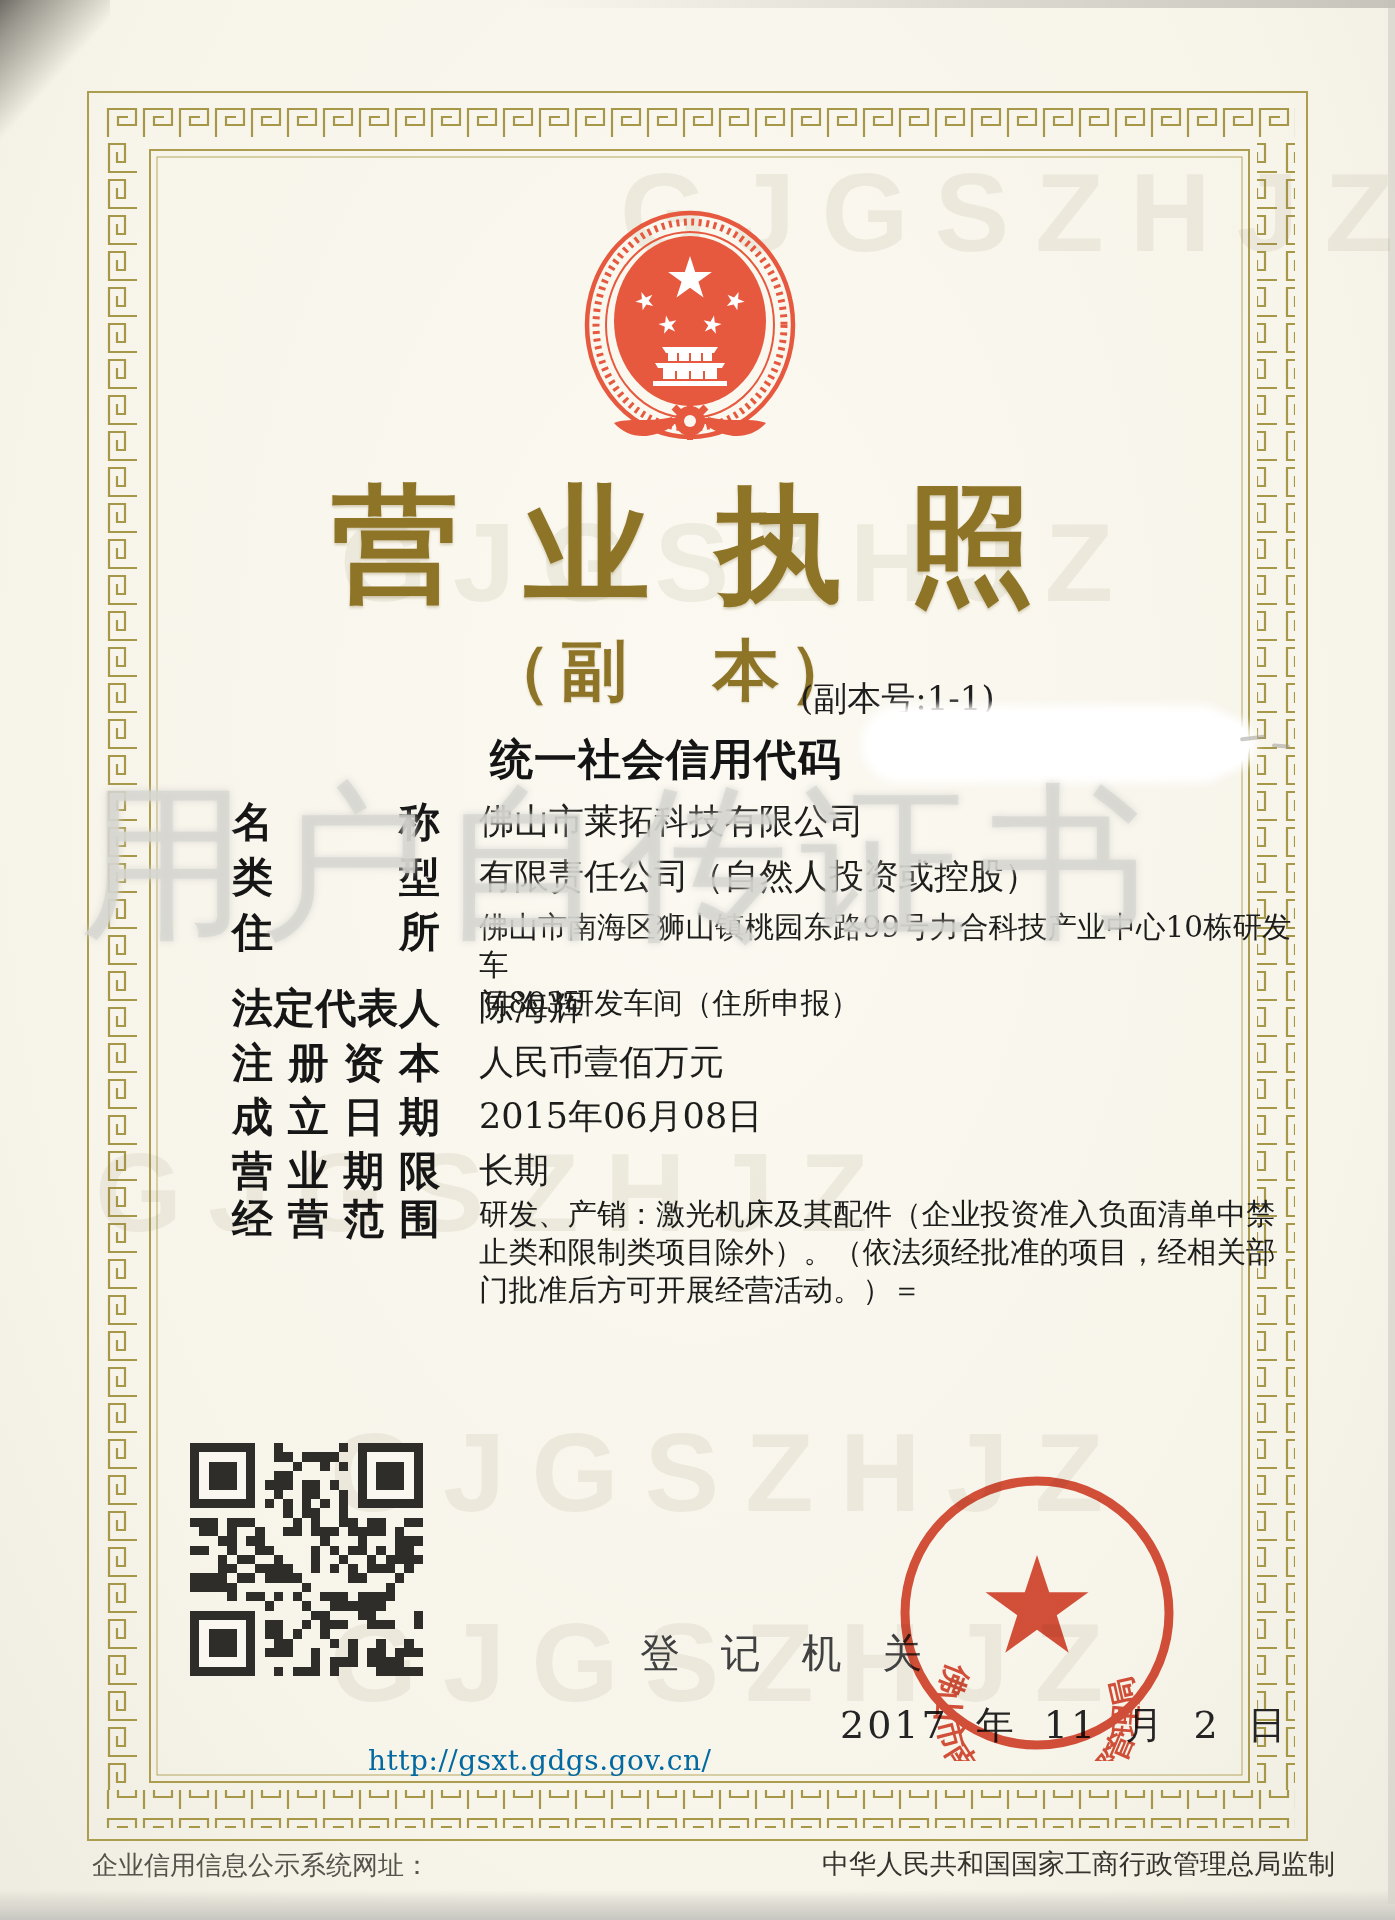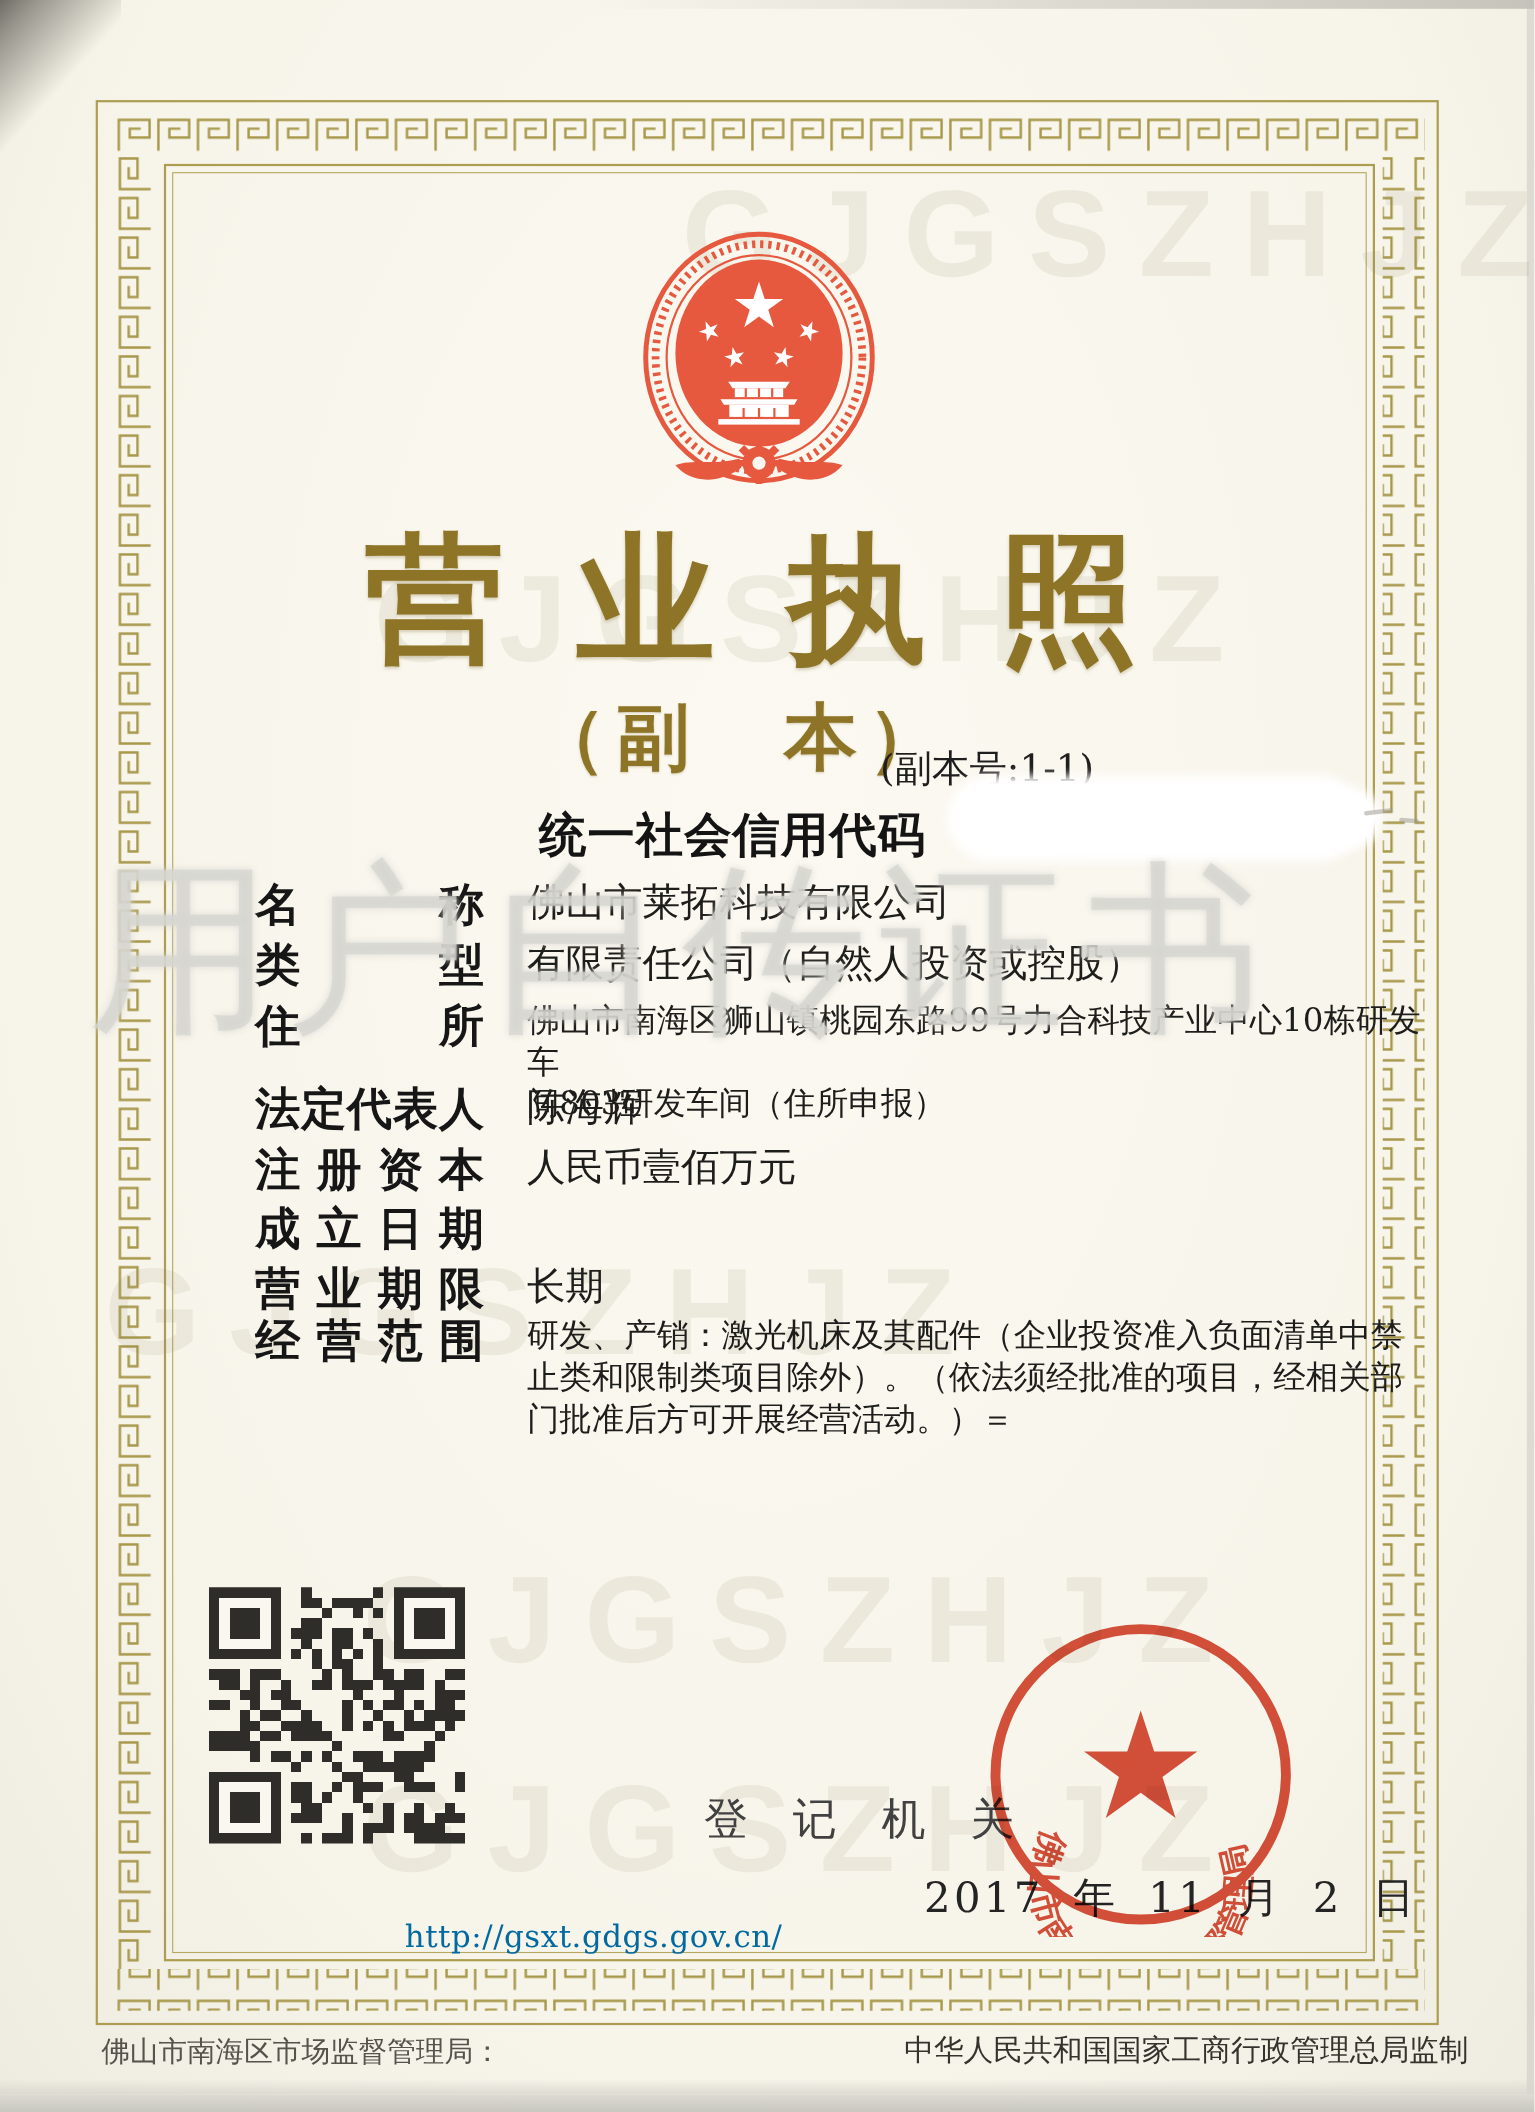--- a/index.html
+++ b/index.html
@@ -198,20 +198,21 @@
     </div>
   <div class="f-value">人民币壹佰万元</div>
 </div>
 <div class="abs row" style="top:1093px">
   <div class="f-label">
       <span>成</span>
       <span>立</span>
       <span>日</span>
       <span>期</span>
     </div>
+  <div class="f-value">2015年06月08日</div>
 </div>
 <div class="abs row" style="top:1147px">
   <div class="f-label">
       <span>营</span>
       <span>业</span>
       <span>期</span>
       <span>限</span>
     </div>
   <div class="f-value">长期</div>
 </div>
@@ -449,14 +450,14 @@
     <path id="sealArc" d="M61.3,196.5 A99,99 0 1 0 232.7,196.5" fill="none"></path>
   </defs>
   <circle cx="147" cy="147" r="132" fill="none" stroke="#d5452e" stroke-width="9"></circle>
   <polygon points="0,-23 5.2,-7.1 21.9,-7.1 8.4,2.7 13.5,18.6 0,8.8 -13.5,18.6 -8.4,2.7 -21.9,-7.1 -5.2,-7.1" transform="translate(147,143) scale(2.35)" fill="#d5452e"></polygon>
   <text font-size="30" fill="#d5452e" font-weight="700" font-family="DejaVu Sans, sans-serif">
     <textPath href="#sealArc" textLength="400" lengthAdjust="spacingAndGlyphs">佛山市南海区市场监督管理局</textPath>
   </text>
 </svg>
 
 <div class="abs url-text">http://gsxt.gdgs.gov.cn/</div>
-<div class="abs footer-left">佛山市南海区市场监督管理局：</div>
+<div class="abs footer-left">企业信用信息公示系统网址：</div>
 <div class="abs footer-right">中华人民共和国国家工商行政管理总局监制</div>
 
 </body></html>

